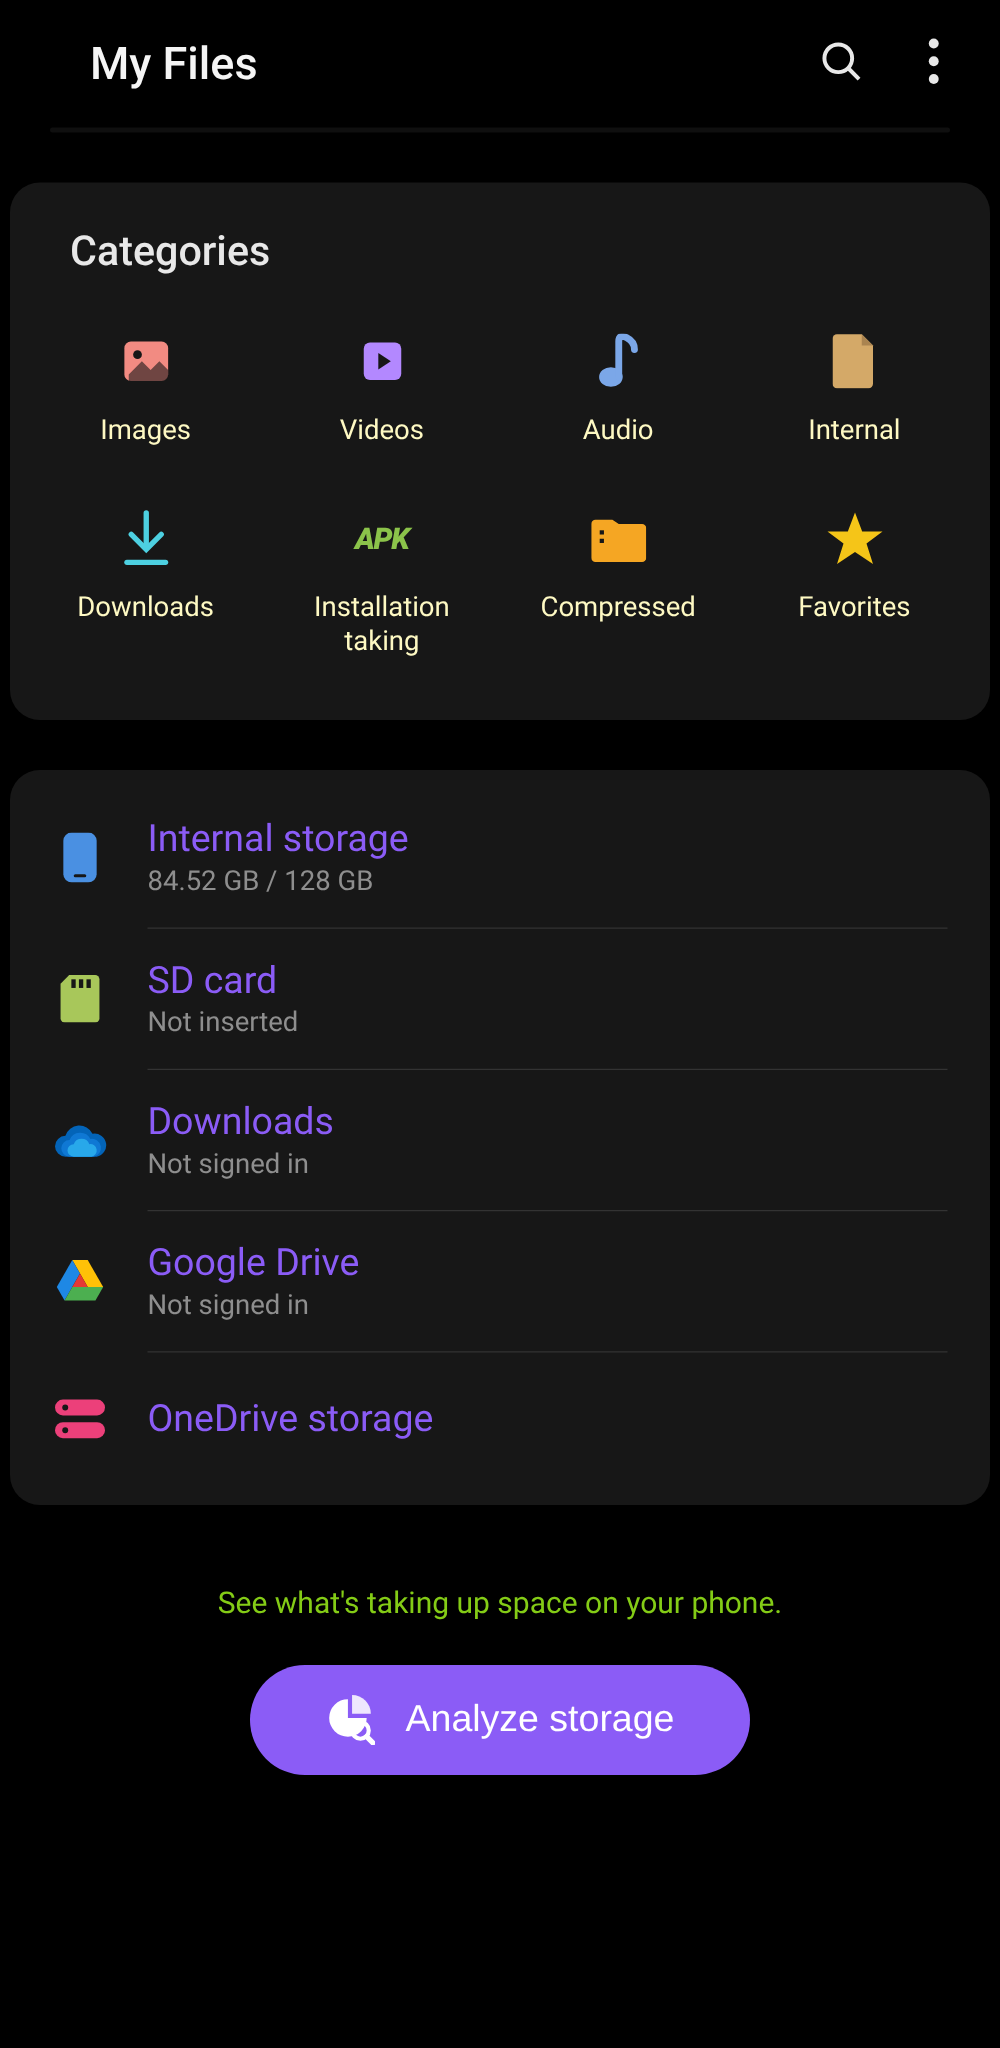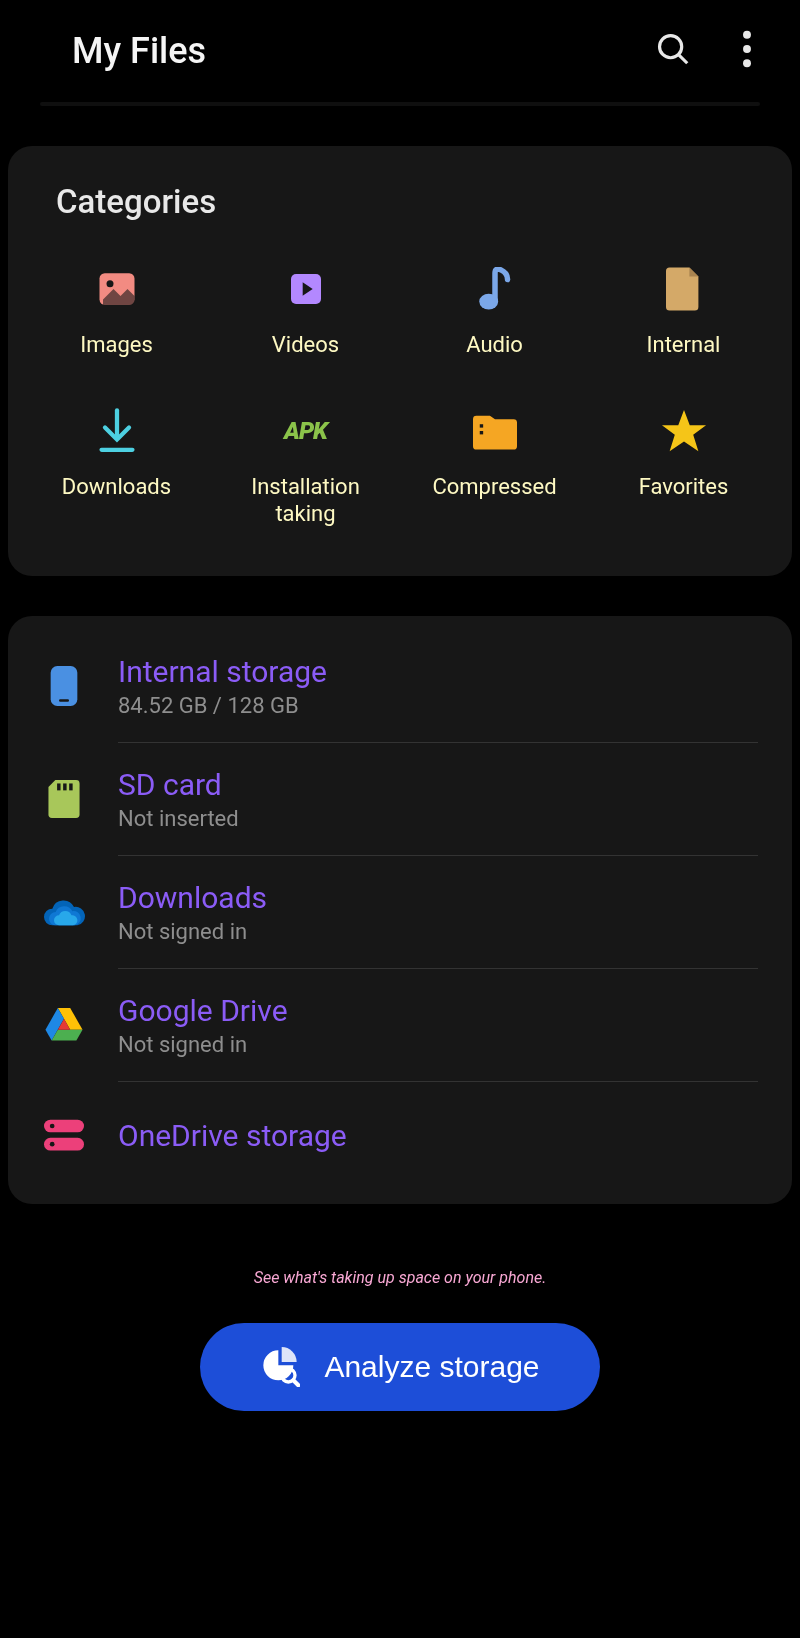--- a/index.html
+++ b/index.html
@@ -113,26 +113,25 @@
     margin-right: 34px;
   }
   .footer-section {
     display: flex;
     flex-direction: column;
     align-items: center;
     gap: 36px;
     padding-top: 24px;
   }
   .footer-text {
-    font-size: 16px;
-    color: #f9a8d4;
-    font-style: italic;
+    font-size: 24px;
+    color: #84cc16;
   }
   .analyze-btn {
-    background: #1d4ed8;
+    background: #8b5cf6;
     color: #ffffff;
     border: none;
     border-radius: 50px;
     padding: 24px 60px;
     display: flex;
     align-items: center;
     gap: 24px;
     font-size: 30px;
     cursor: pointer;
   }

